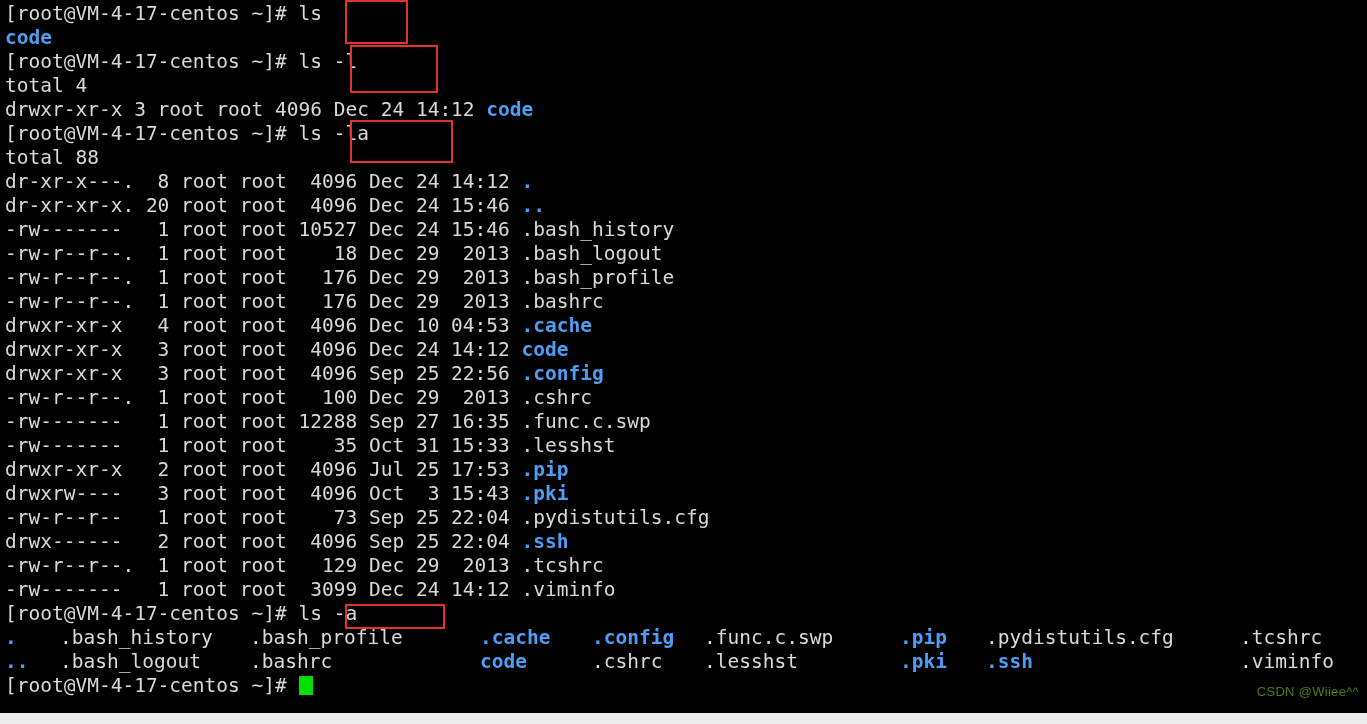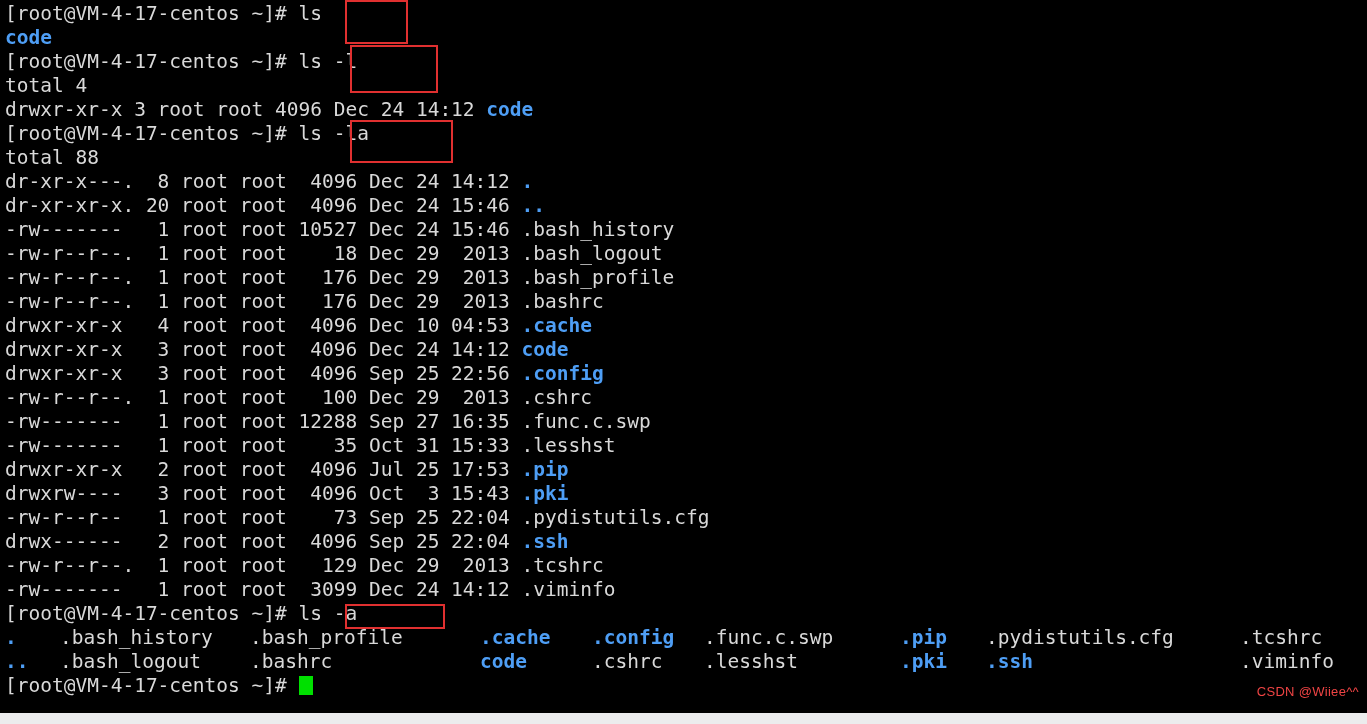--- a/index.html
+++ b/index.html
@@ -54,21 +54,21 @@
     position: absolute;
     border: 2px solid #e03030;
     box-sizing: border-box;
     pointer-events: none;
     background: transparent;
   }
   #watermark {
     position: absolute;
     right: 8px;
     bottom: 14px;
-    color: #ef4444;
+    color: #4d7c0f;
     font-family: "Liberation Sans", sans-serif;
     font-size: 13px;
     letter-spacing: 0.3px;
   }
   #bottombar {
     position: absolute;
     left: 0;
     bottom: 0;
     width: 1367px;
     height: 11px;

